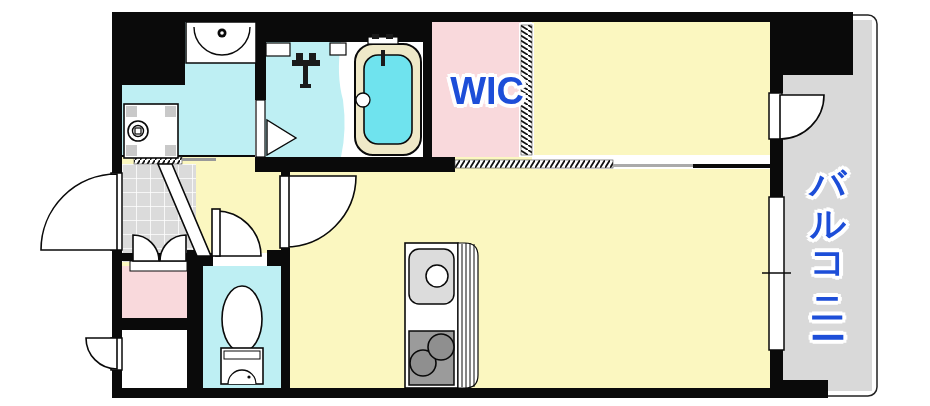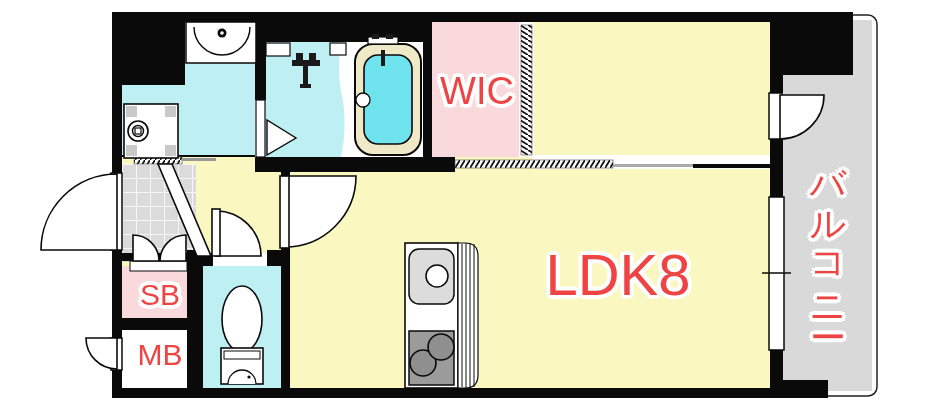--- a/index.html
+++ b/index.html
@@ -1,19 +1,19 @@
 <!DOCTYPE html>
 <html><head>
 <meta charset="utf-8">
 <style>
   html,body{margin:0;padding:0;background:#fff;}
   #stage{position:relative;width:930px;height:406px;background:#fff;overflow:hidden;
          font-family:"Liberation Sans","DejaVu Sans",sans-serif;}
   #plan-svg{position:absolute;left:0;top:0;}
-  .lbl{position:absolute;font-weight:normal;color:#ef4444;text-align:center;white-space:nowrap;
+  .lbl{position:absolute;font-weight:bold;color:#1d4ed8;text-align:right;white-space:nowrap;
        text-shadow:-3px -3px 0 #fff,3px -3px 0 #fff,-3px 3px 0 #fff,3px 3px 0 #fff,
                    -4px 0 0 #fff,4px 0 0 #fff,0 -4px 0 #fff,0 4px 0 #fff;}
   .lbl-ldk{left:448px;top:243px;width:340px;font-size:58px;line-height:64px;}
   .lbl-western{left:523px;top:54px;width:260px;font-size:58px;line-height:64px;}
   .lbl-wic{left:430px;top:69px;width:94px;font-size:38px;line-height:44px;}
   .lbl-sb{left:124px;top:277px;width:72px;font-size:30px;line-height:36px;}
   .lbl-mb{left:124px;top:337px;width:72px;font-size:30px;line-height:36px;}
   .lbl-balcony{left:804px;top:122px;width:48px;height:220px;font-size:36px;line-height:48px;
                writing-mode:vertical-rl;text-orientation:mixed;letter-spacing:3px;
                display:flex;align-items:center;justify-content:center;}
@@ -180,18 +180,15 @@
           <path d="M458,243 L465,243 Q478,243 478,256 L478,375 Q478,388 465,388 L458,388 Z" fill="#fff" stroke="#0a0a0a" stroke-width="1.2"></path>
           <line x1="462" y1="244" x2="462" y2="387" stroke="#0a0a0a" stroke-width="1"></line>
           <line x1="466" y1="243" x2="466" y2="388" stroke="#0a0a0a" stroke-width="1"></line>
           <line x1="470" y1="243" x2="470" y2="388" stroke="#0a0a0a" stroke-width="1"></line>
           <line x1="474" y1="244" x2="474" y2="387" stroke="#0a0a0a" stroke-width="1"></line>
         </g>
       </g>
     </g>
   </svg>
 
-  <div class="lbl lbl-ldk">LDK8</div>
   <div class="lbl lbl-wic">WIC</div>
-  <div class="lbl lbl-sb">SB</div>
-  <div class="lbl lbl-mb">MB</div>
   <div class="lbl lbl-balcony">バルコニー</div>
 </div>
 
 </body></html>

